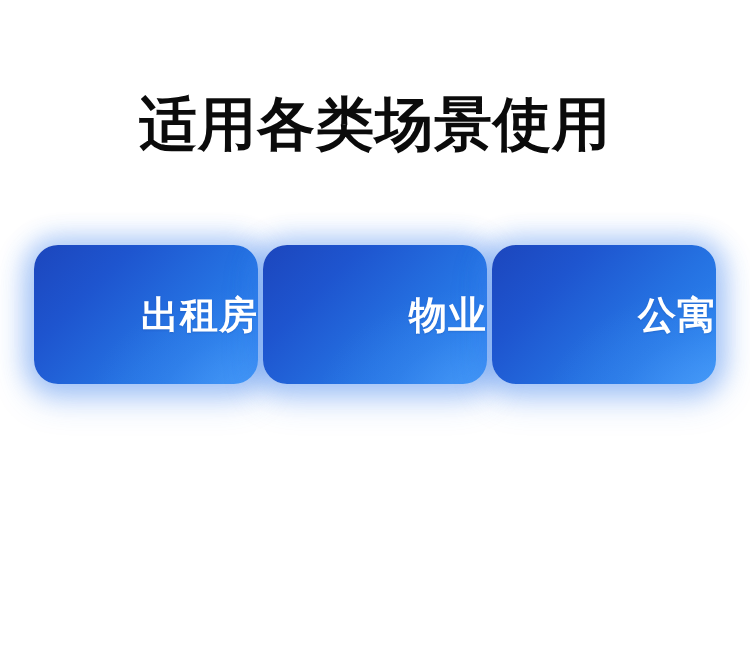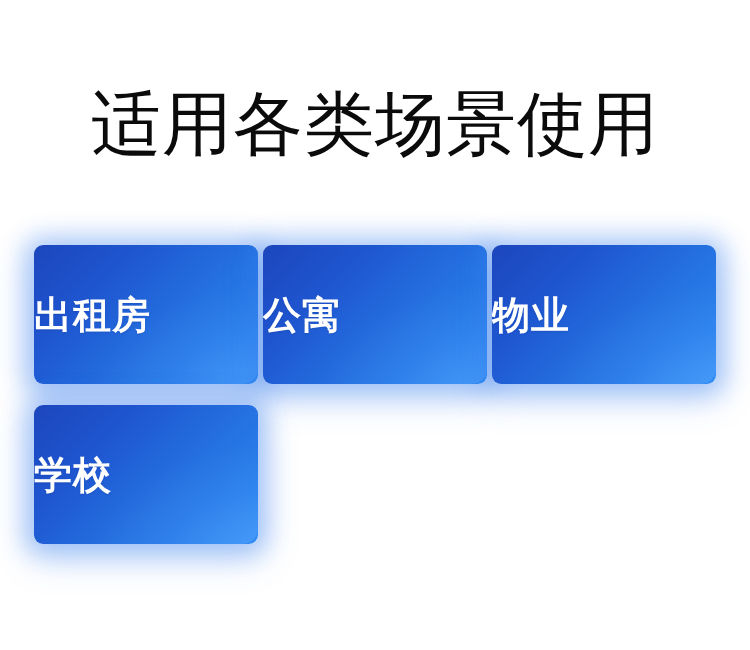--- a/index.html
+++ b/index.html
@@ -21,51 +21,51 @@
     background: #ffffff;
   }
 
   
   .title {
     position: absolute;
     top: 88px;
     left: 0;
     width: 750px;
     text-align: center;
-    font-size: 70px;
+    font-size: 58px;
     line-height: 72px;
-    font-weight: 400;
+    font-weight: 700;
     color: #0b0b0b;
     letter-spacing: 1px;
     white-space: nowrap;
   }
 
   
   .grid {
     position: absolute;
     left: 34px;
     top: 245px;
     width: 682px;
     display: grid;
     grid-template-columns: repeat(3, 224px);
     grid-template-rows: repeat(2, 139px);
     column-gap: 5px;
     row-gap: 21px;
   }
 
   .card {
     position: relative;
-    border-radius: 9px;
+    border-radius: 24px;
     background: linear-gradient(135deg, #1c46bd 0%, #1e55cf 28%, #2572e2 62%, #2f8bf4 100%);
     box-shadow:
       0 0 22px 10px rgba(60, 130, 240, 0.30),
       0 10px 34px 6px rgba(47, 120, 235, 0.26);
     display: flex;
     align-items: center;
-    justify-content: flex-start;
+    justify-content: flex-end;
     overflow: hidden;
   }
 
   
   .card::after {
     content: "";
     position: absolute;
     inset: 0;
     border-radius: 15px;
     background: radial-gradient(120% 120% at 108% 112%, rgba(110, 180, 255, 0.45) 0%, rgba(110, 180, 255, 0.10) 42%, rgba(110, 180, 255, 0) 70%);
@@ -91,27 +91,24 @@
 
   <div class="title">适用各类场景使用</div>
 
   <div class="grid">
 
     <div class="card">
       <span class="card-label">出租房</span>
     </div>
 
     <div class="card">
+      <span class="card-label">物业</span>
+    </div>
+
+    <div class="card">
       <span class="card-label">公寓</span>
     </div>
 
-    <div class="card">
-      <span class="card-label">物业</span>
-    </div>
 
-
-    <div class="card">
-      <span class="card-label">学校</span>
-    </div>
 
 
   </div>
 </div>
 
 </body></html>

